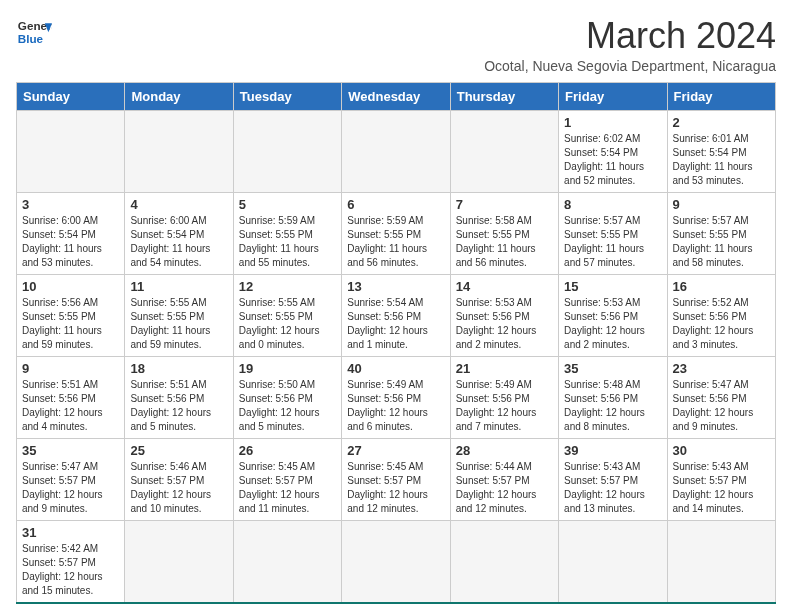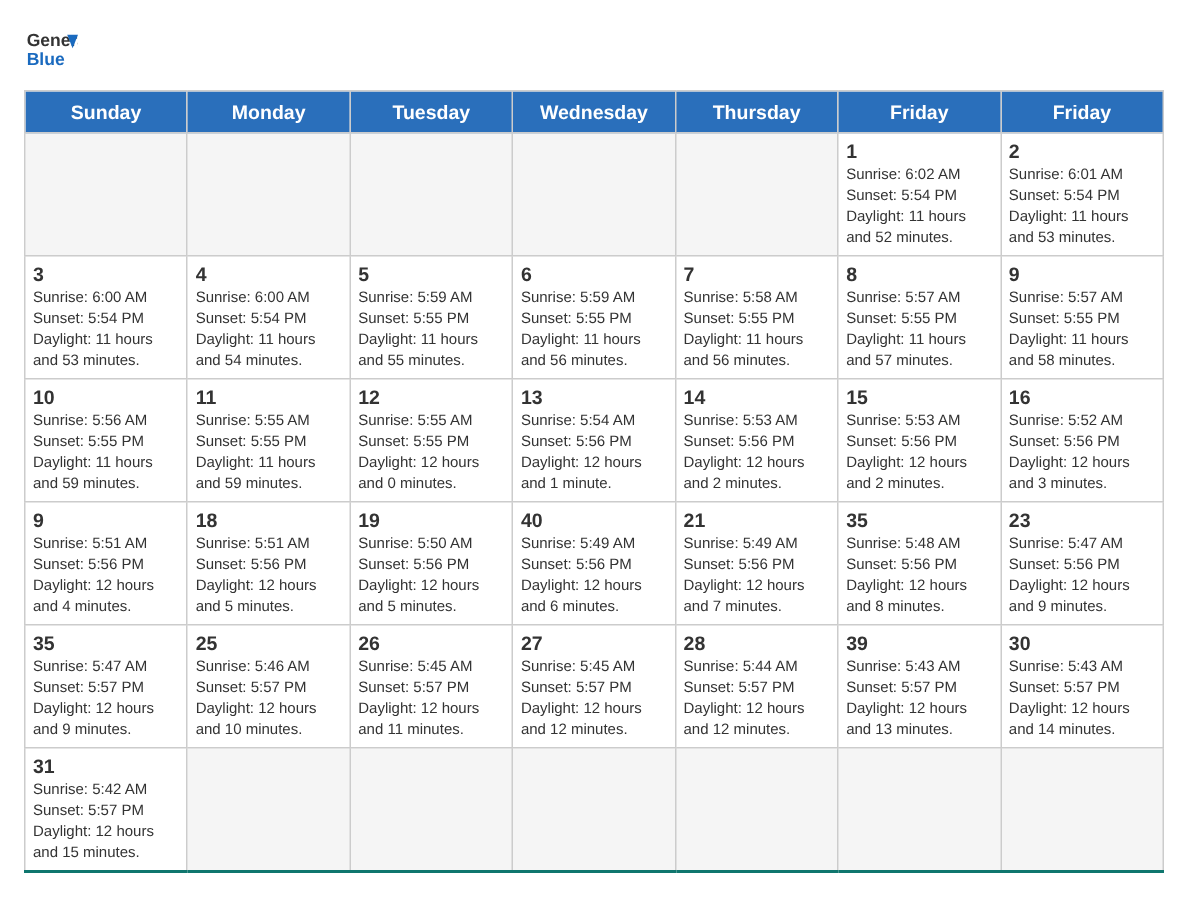--- a/index.html
+++ b/index.html
@@ -43,21 +43,21 @@
       width: 100%;
       border-collapse: collapse;
       margin-top: 8px;
       table-layout: fixed;
     }
     .calendar-table th {
       background-color: #2a6fbb;
       color: #fff;
       font-size: 13px;
       font-weight: bold;
-      text-align: center;
+      text-align: left;
       padding: 6px 6px;
       border: 1px solid #ccc;
     }
     .calendar-table td {
       vertical-align: top;
       padding: 4px 5px;
       border: 1px solid #ccc;
       font-size: 10.5px;
       color: #333;
       background: #fff;
@@ -88,20 +88,22 @@
 <div>
   <div class="header-section">
     <div class="logo-area">
       <svg class="logo-icon" viewBox="0 0 40 40" xmlns="http://www.w3.org/2000/svg">
         <text x="2" y="16" font-size="13" font-weight="bold" fill="#333" font-family="Arial">General</text>
         <text x="2" y="30" font-size="13" font-weight="bold" fill="#1a6abf" font-family="Arial">Blue</text>
         <polygon points="32,8 40,8 36,18" fill="#1a6abf"></polygon>
       </svg>
     </div>
     <div class="title-area">
+      <div class="month-title">March 2024</div>
+      <div class="subtitle">Ocotal, Nueva Segovia Department, Nicaragua</div>
     </div>
   </div>
 
   <table class="calendar-table">
     <thead>
       <tr>
       <th>Sunday</th>
           <th>Monday</th>
           <th>Tuesday</th>
           <th>Wednesday</th>

